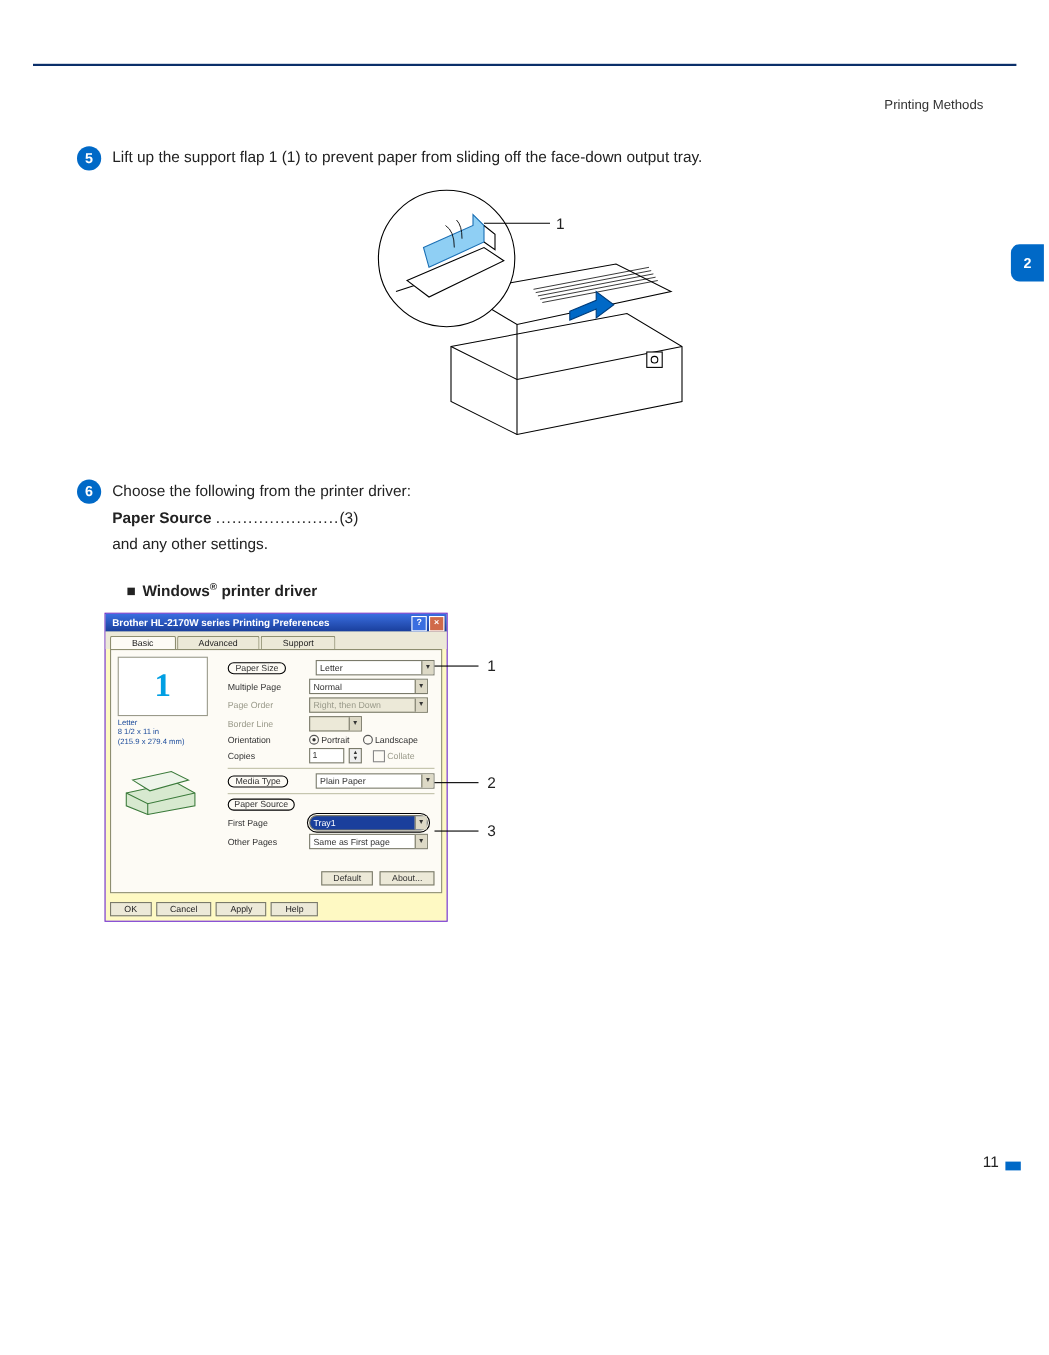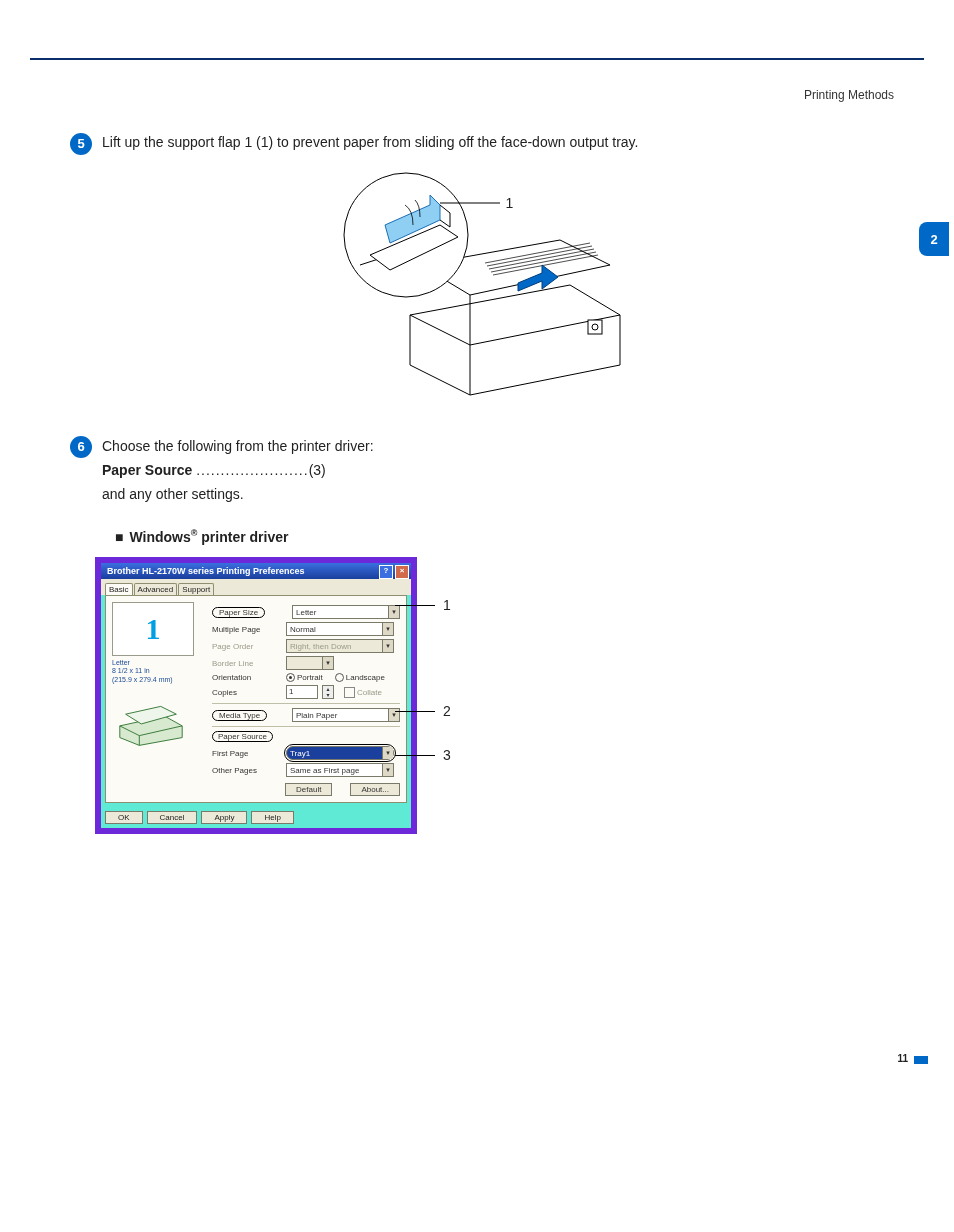--- a/index.html
+++ b/index.html
@@ -1,44 +1,44 @@
 <!DOCTYPE html>
 <html><head>
 <meta charset="utf-8">
 <style>
   html,body{margin:0;padding:0;font-family:Arial,Helvetica,sans-serif;font-size:13px;color:#222;background:#fff}
   .page{width:954px;height:1080px;position:relative;box-sizing:border-box}
   .top-line{position:absolute;left:30px;right:30px;top:58px;height:2px;background:#0b2f6a}
   .header-right{position:absolute;right:60px;top:88px;font-size:12px;color:#333}
   .side-tab{position:absolute;right:5px;top:222px;width:30px;height:34px;border-radius:8px 0 0 8px;background:#0069c7;color:#fff;display:flex;align-items:center;justify-content:center;font-weight:bold;font-size:13px}
-  .page-number{position:absolute;right:46px;bottom:16px;font-size:10px;font-weight:bold;color:#222}
+  .page-number{position:absolute;right:46px;bottom:16px;font-size:14px;font-weight:normal;color:#222}
   .page-number-box{position:absolute;right:26px;bottom:16px;width:14px;height:8px;background:#0069c7}
   .content{position:absolute;left:75px;right:60px;top:132px}
   .step{display:flex;align-items:flex-start;margin-bottom:10px}
   .step-bullet{flex:0 0 22px;height:22px;border-radius:11px;background:#0069c7;color:#fff;text-align:center;line-height:22px;font-weight:bold;font-size:13px;margin-right:10px;margin-top:1px;margin-left:-5px}
   .step-text{flex:1;font-size:14px;line-height:1.5}
   .printer-figure{width:330px;height:240px;margin:10px auto 30px auto;position:relative}
   .printer-figure svg{width:100%;height:100%}
   .fig-callout-1{position:absolute;left:370px;top:36px;font-size:14px}
   .step6 .step-text{line-height:1.7}
   .setting-row b{font-weight:bold}
   .dots{letter-spacing:1px}
   .subhead{margin:22px 0 12px 40px;font-size:14px}
   .subhead .sq{font-family:Arial;font-weight:bold;margin-right:6px}
   .subhead sup{font-size:9px}
   .screenshot-wrap{margin-left:20px;position:relative;width:370px}
 
   
-  .dlg{width:310px;border:6px solid #6d28d9;font-size:9px;background:#5eead4;position:relative}
+  .dlg{width:310px;border:1px solid #6d28d9;font-size:9px;background:#fef9c3;position:relative}
   .dlg-title{height:16px;background:linear-gradient(#3a6ee0,#1a3f9c);color:#fff;font-size:9px;line-height:16px;padding:0 6px;font-weight:bold;position:relative}
   .dlg-title .winbtns{position:absolute;right:2px;top:2px;display:flex;gap:2px}
   .dlg-title .winbtn{width:12px;height:12px;background:#d06a4a;border:1px solid #fff;font-size:8px;line-height:10px;text-align:center;color:#fff}
   .dlg-title .winbtn.help{background:#3a6ee0}
   .tabs{display:flex;padding:4px 4px 0 4px;background:#ece9d8}
-  .tab{border:1px solid #8e8e70;border-bottom:none;padding:1px 3px;font-size:8px;background:#ece9d8;margin-right:1px;border-radius:2px 2px 0 0}
+  .tab{border:1px solid #8e8e70;border-bottom:none;padding:1px 19px;font-size:8px;background:#ece9d8;margin-right:1px;border-radius:2px 2px 0 0}
   .tab.active{background:#fdfbf5}
   .dlg-body{border:1px solid #8e8e70;margin:0 4px 4px 4px;background:#fdfbf5;padding:6px;display:flex}
   .left-col{width:100px;flex:0 0 100px}
   .paper-preview{width:80px;height:52px;border:1px solid #9a9a8a;background:#fff;margin-bottom:3px;display:flex;align-items:center;justify-content:center}
   .paper-preview .num{font-family:Georgia,serif;font-size:30px;color:#009fe3;font-weight:bold}
   .paper-caption{font-size:7px;color:#1a4a9a;line-height:1.2;margin-bottom:12px}
   .printer-mini{width:78px;height:50px}
   .right-col{flex:1;font-size:8px;color:#333}
   .form-row{display:flex;align-items:center;margin:3px 0;gap:4px}
   .form-row .lbl{width:70px}
@@ -46,21 +46,21 @@
   .combo.dis{background:#ece9d8;color:#9a9a8a}
   .combo.hl{background:#1a3f9c;color:#fff}
   .combo .arrow{position:absolute;right:0;top:0;width:10px;height:12px;background:#ddd9c6;border-left:1px solid #7a7a6a;font-size:7px;text-align:center;line-height:12px;color:#333}
   .combo.circled{outline:1.5px solid #000;outline-offset:1px;border-radius:7px}
   .hr{height:1px;background:#c0c0a8;margin:4px 0}
   .radio-dot{display:inline-block;width:7px;height:7px;border:1px solid #555;border-radius:50%;vertical-align:middle;margin-right:2px;position:relative}
   .radio-dot.on:after{content:"";width:3px;height:3px;background:#333;border-radius:50%;position:absolute;top:1.5px;left:1.5px}
   .copies-box{width:26px;height:12px;border:1px solid #7a7a6a;background:#fff;padding:0 2px;display:inline-block;line-height:12px}
   .spinner{display:inline-block;width:10px;height:12px;border:1px solid #7a7a6a;background:#eee;vertical-align:top;font-size:6px;line-height:6px;text-align:center;color:#333}
   .chk{display:inline-block;width:9px;height:9px;border:1px solid #888;vertical-align:middle;margin-right:2px}
-  .inner-buttons{display:flex;justify-content:flex-end;gap:18px;margin-top:6px}
+  .inner-buttons{display:flex;justify-content:flex-end;gap:6px;margin-top:20px}
   .inner-buttons .btn{border:1px solid #7a7a6a;background:#ece9d8;font-size:8px;padding:1px 10px}
   .outer-buttons{display:flex;justify-content:flex-start;gap:4px;padding:4px}
   .outer-buttons .btn{border:1px solid #7a7a6a;background:#ece9d8;font-size:8px;padding:1px 12px}
   .circled-lbl{border:1.5px solid #000;border-radius:10px;padding:0 6px;display:inline-block}
   .grp-lbl{border:1.5px solid #000;border-radius:9px;padding:0 5px;display:inline-block;font-size:8px}
 
   
   .leader{position:absolute;background:#000}
   .leader-label{position:absolute;font-size:14px}
 </style>

